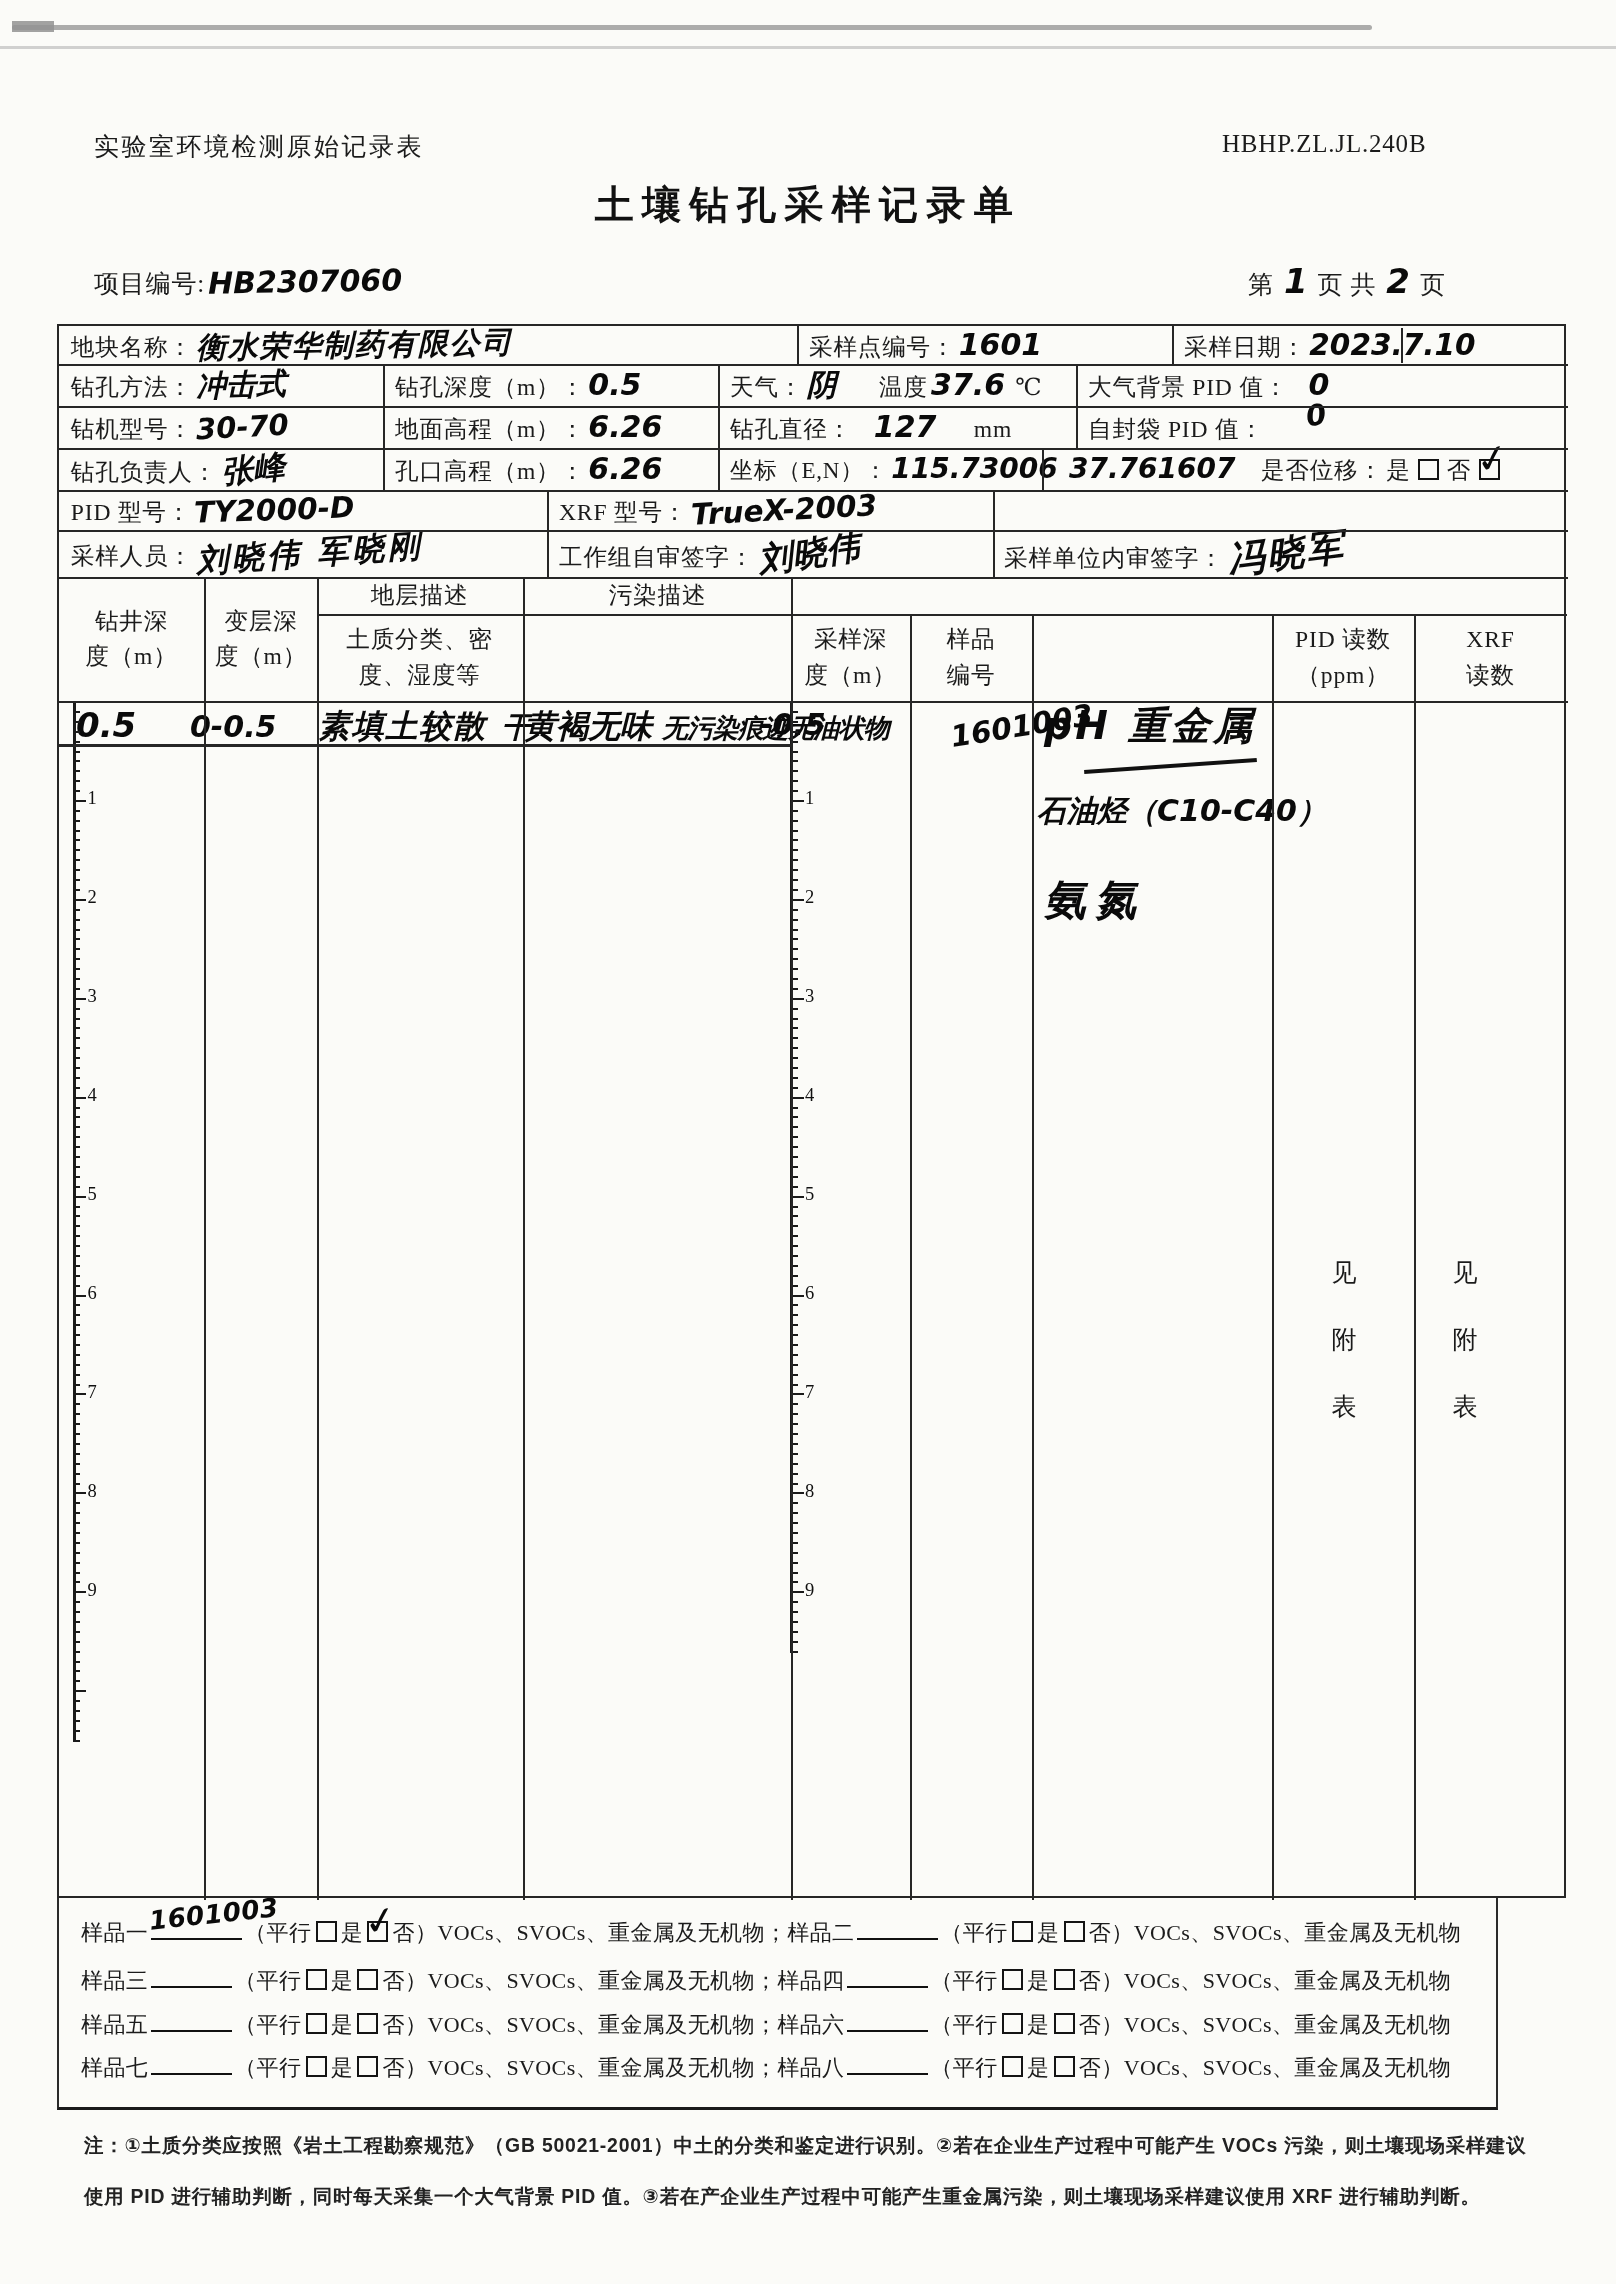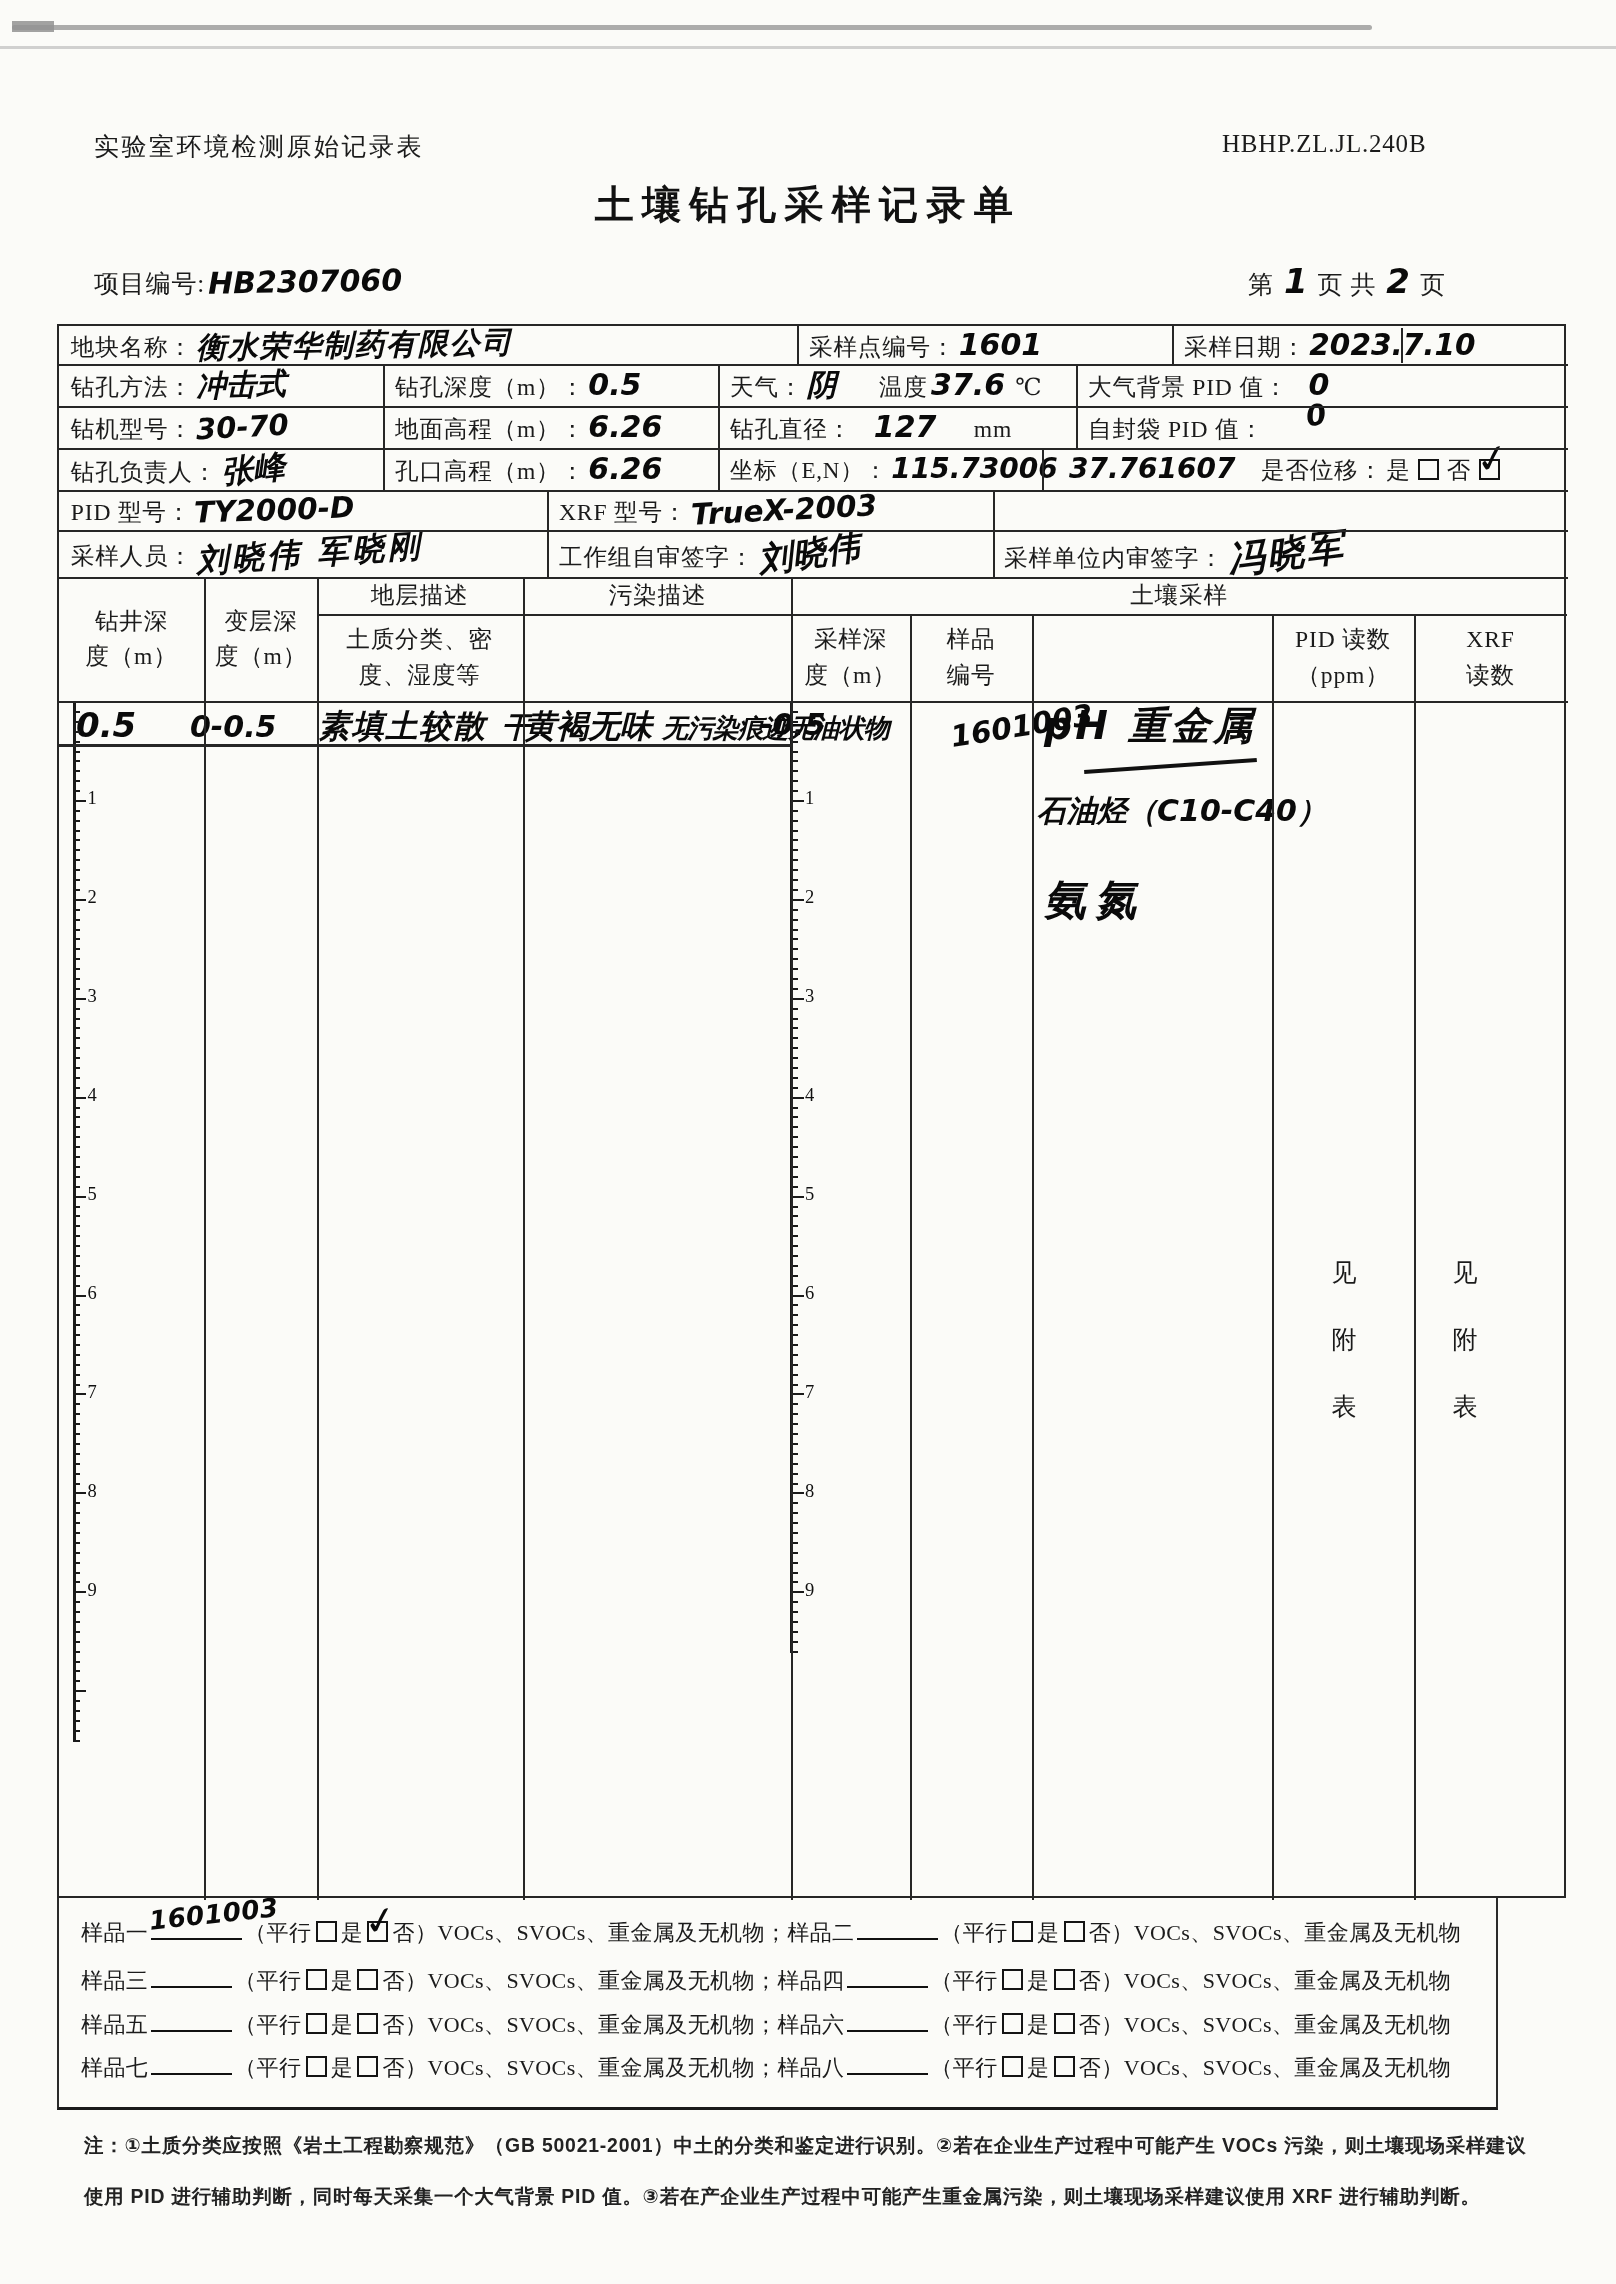--- a/index.html
+++ b/index.html
@@ -156,21 +156,20 @@
   </div>
 
   <div class="th pr" style="left:0;top:251px;width:145px;height:124px;">
       <span style="width:97px;">钻井深度（m）</span>
     </div>
   <div class="th pr" style="left:145px;top:251px;width:114px;height:124px;">
       <span style="width:97px;">变层深度（m）</span>
     </div>
   <div class="th pr" style="left:258px;top:251px;width:205px;height:37px;">地层描述</div>
   <div class="th pr" style="left:464px;top:251px;width:269px;height:37px;">污染描述</div>
-  <div class="th pr" style="left:732px;top:251px;width:776px;height:37px;">土壤采样</div>
   <div class="th pr" style="left:258px;top:288px;width:205px;height:87px;">
       <span style="width:177px;">土质分类、密度、湿度等</span>
     </div>
   <div class="th pr" style="left:732px;top:288px;width:119px;height:87px;">
       <span style="width:93px;">采样深度（m）</span>
     </div>
   <div class="th pr" style="left:851px;top:288px;width:122px;height:87px;">
       <span style="width:59px;">样品编号</span>
     </div>
   <div class="th pr" style="left:1213px;top:288px;width:142px;height:87px;">

